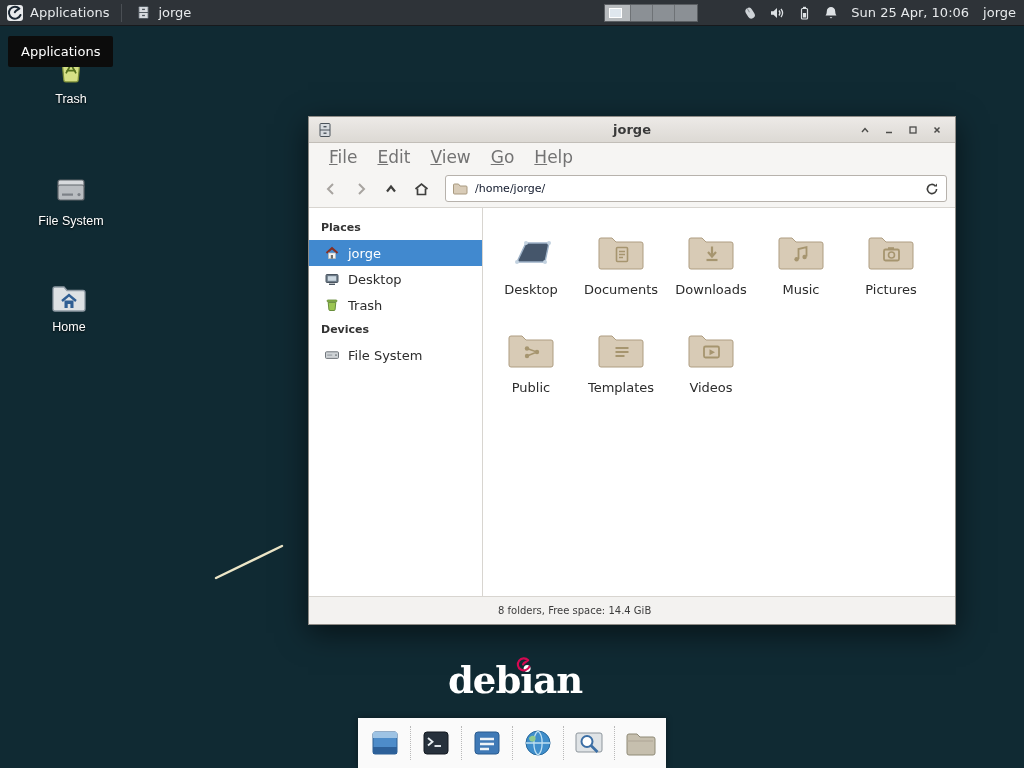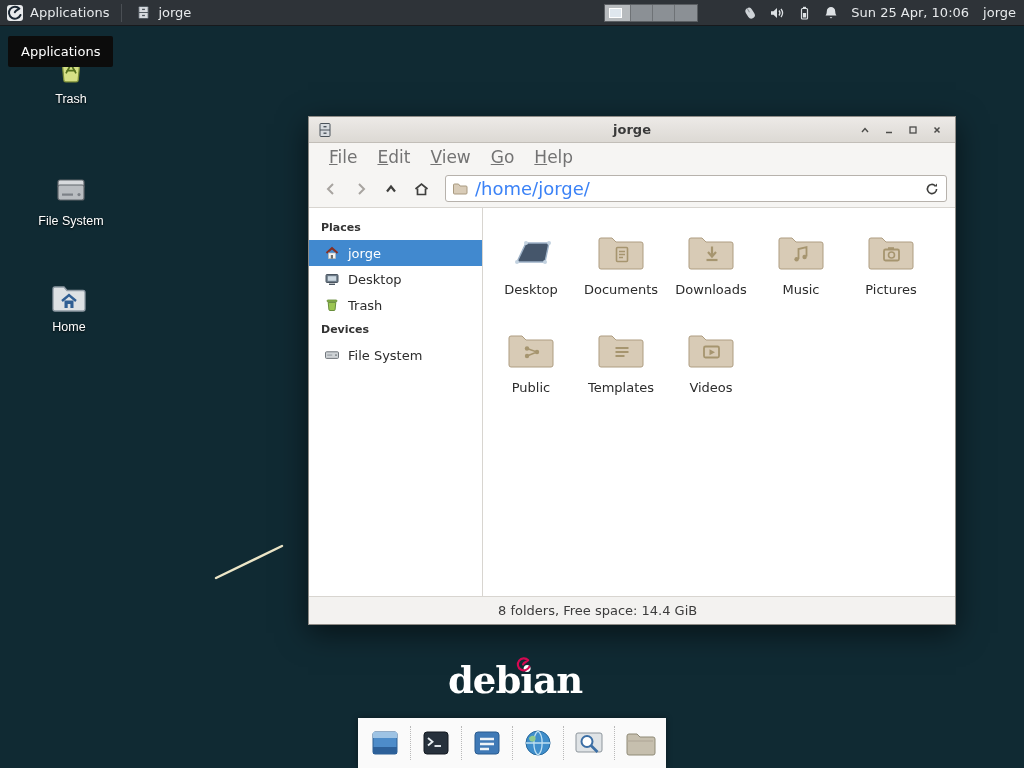--- a/index.html
+++ b/index.html
@@ -64,37 +64,37 @@
   .menubar { height:27px; background:#f6f5f3; display:flex; align-items:center; padding-left:10px; }
   .menu-item { display:inline-block; padding:4px 10px; font-size:17px; color:#737373; background:transparent;
                border:none; cursor:pointer; font-family:inherit;text-align:center; }
   .menu-item::first-letter { text-decoration:underline; }
   .toolbar { height:38px; background:#f6f5f3; border-bottom:1px solid #d8d5d0; display:flex;
              align-items:center; padding:0 8px; gap:2px; }
   .tool-btn { width:28px; height:28px; background:transparent; border:none; cursor:pointer;
               display:flex; align-items:center; justify-content:center; }
   .path-entry { flex:1; height:27px; margin-left:8px; background:#ffffff; border:1px solid #b7b2ac;
                 border-radius:3px; display:flex; align-items:center; gap:7px; padding:0 6px; cursor:text; }
-  .path-text { font-size:18px; color:#3b82f6; flex:1; }
+  .path-text { font-size:11px; color:#0f172a; flex:1; }
   .reload-btn { background:transparent; border:none; cursor:pointer; display:flex; }
 
   .win-body { flex:1; display:flex; overflow:hidden; }
   .sidebar { width:174px; background:#ffffff; border-right:1px solid #d8d5d0; padding-top:8px; }
   .side-header { padding:5px 12px 6px 12px; font-size:11px; font-weight:bold; color:#333333; }
   .side-row { display:flex; align-items:center; gap:8px; height:26px; padding-left:15px; font-size:13px;
               color:#2c2c2c; cursor:pointer; width:100%; background:transparent; border:none; font-family:inherit; }
   .side-row.selected { background:#4189cf; color:#ffffff; }
   .files { flex:1; background:#ffffff; display:flex; flex-wrap:wrap; align-content:flex-start;
            padding:14px 0 0 3px; }
   .file-cell { width:90px; height:98px; display:flex; flex-direction:column; align-items:center;
                background:transparent; border:none; cursor:pointer; font-family:inherit; }
   .icon-box { height:58px; display:flex; align-items:center; }
   .file-label { margin-top:2px; font-size:13px; color:#2c2c2c; }
   .statusbar { height:28px; background:#f3f2f0; border-top:1px solid #d8d5d0; display:flex; align-items:center;
-               padding-left:189px; font-size:13px; color:#3c3c3c; }
+               padding-left:189px; font-size:10px; color:#3c3c3c; }
 </style>
 </head>
 <body>
 
 <div class="screen">
 
   <svg class="wall-line" width="80" height="44">
     <line x1="4" y1="38" x2="70" y2="6" stroke="#ece6c8" stroke-width="2.4" stroke-linecap="round"></line>
   </svg>
 

